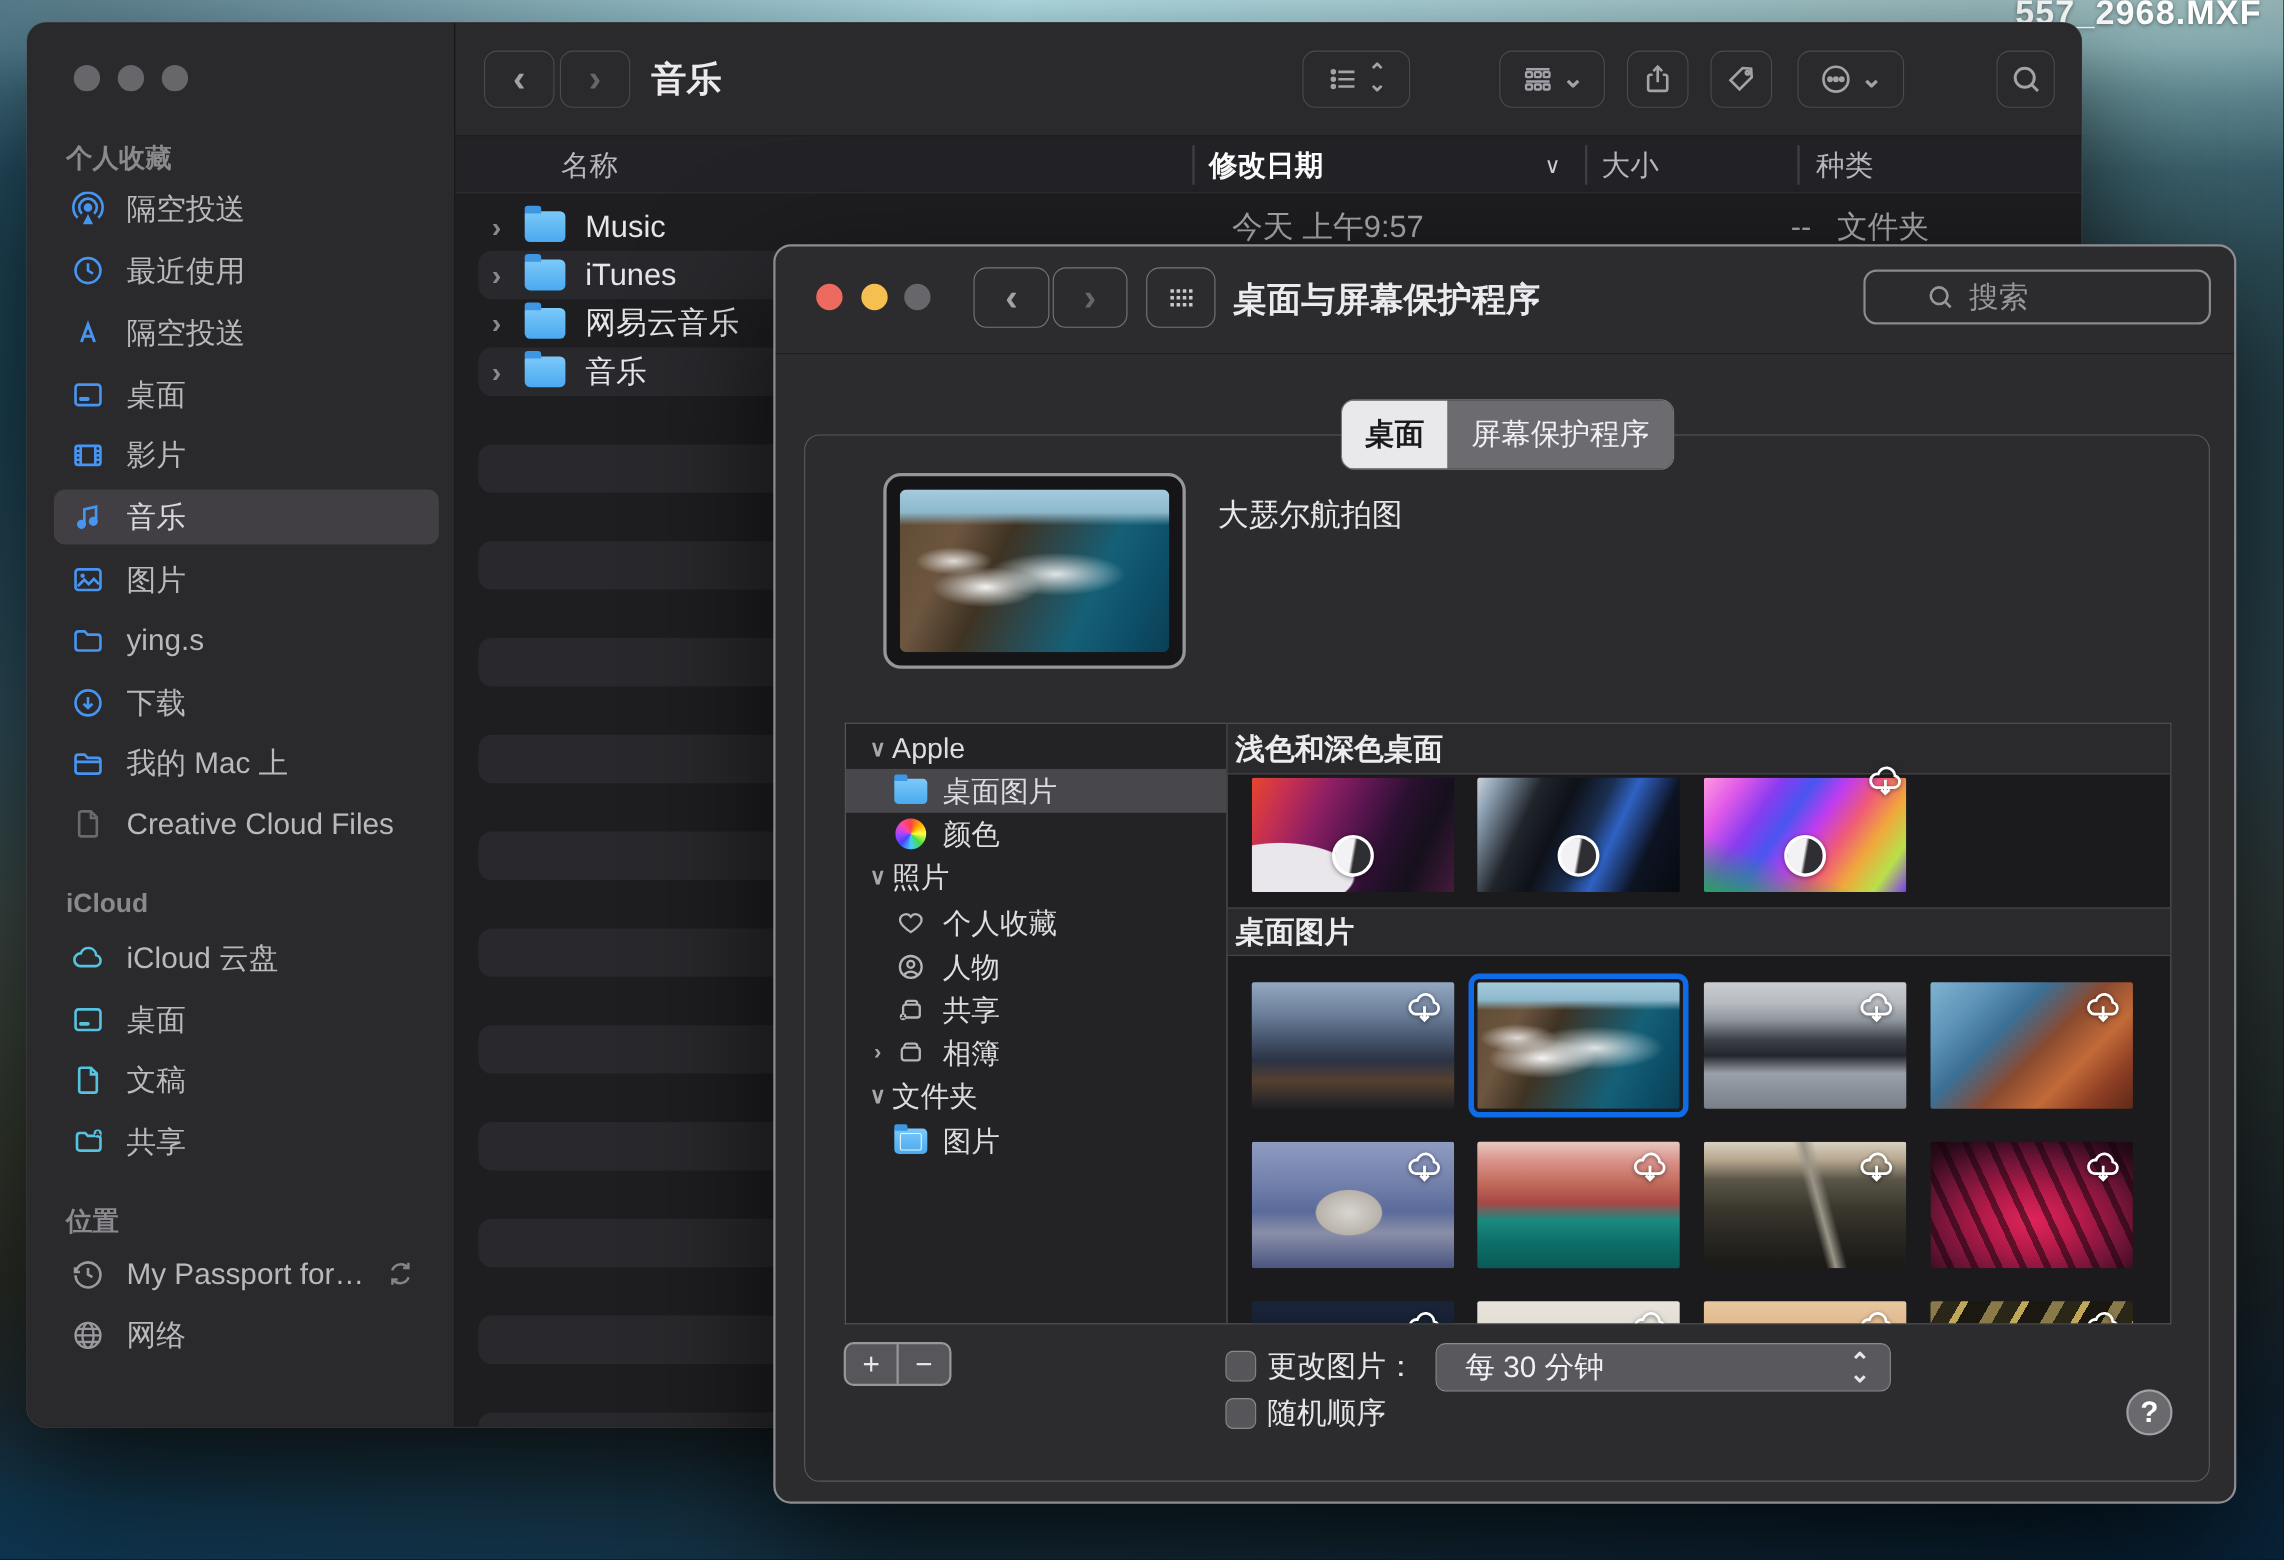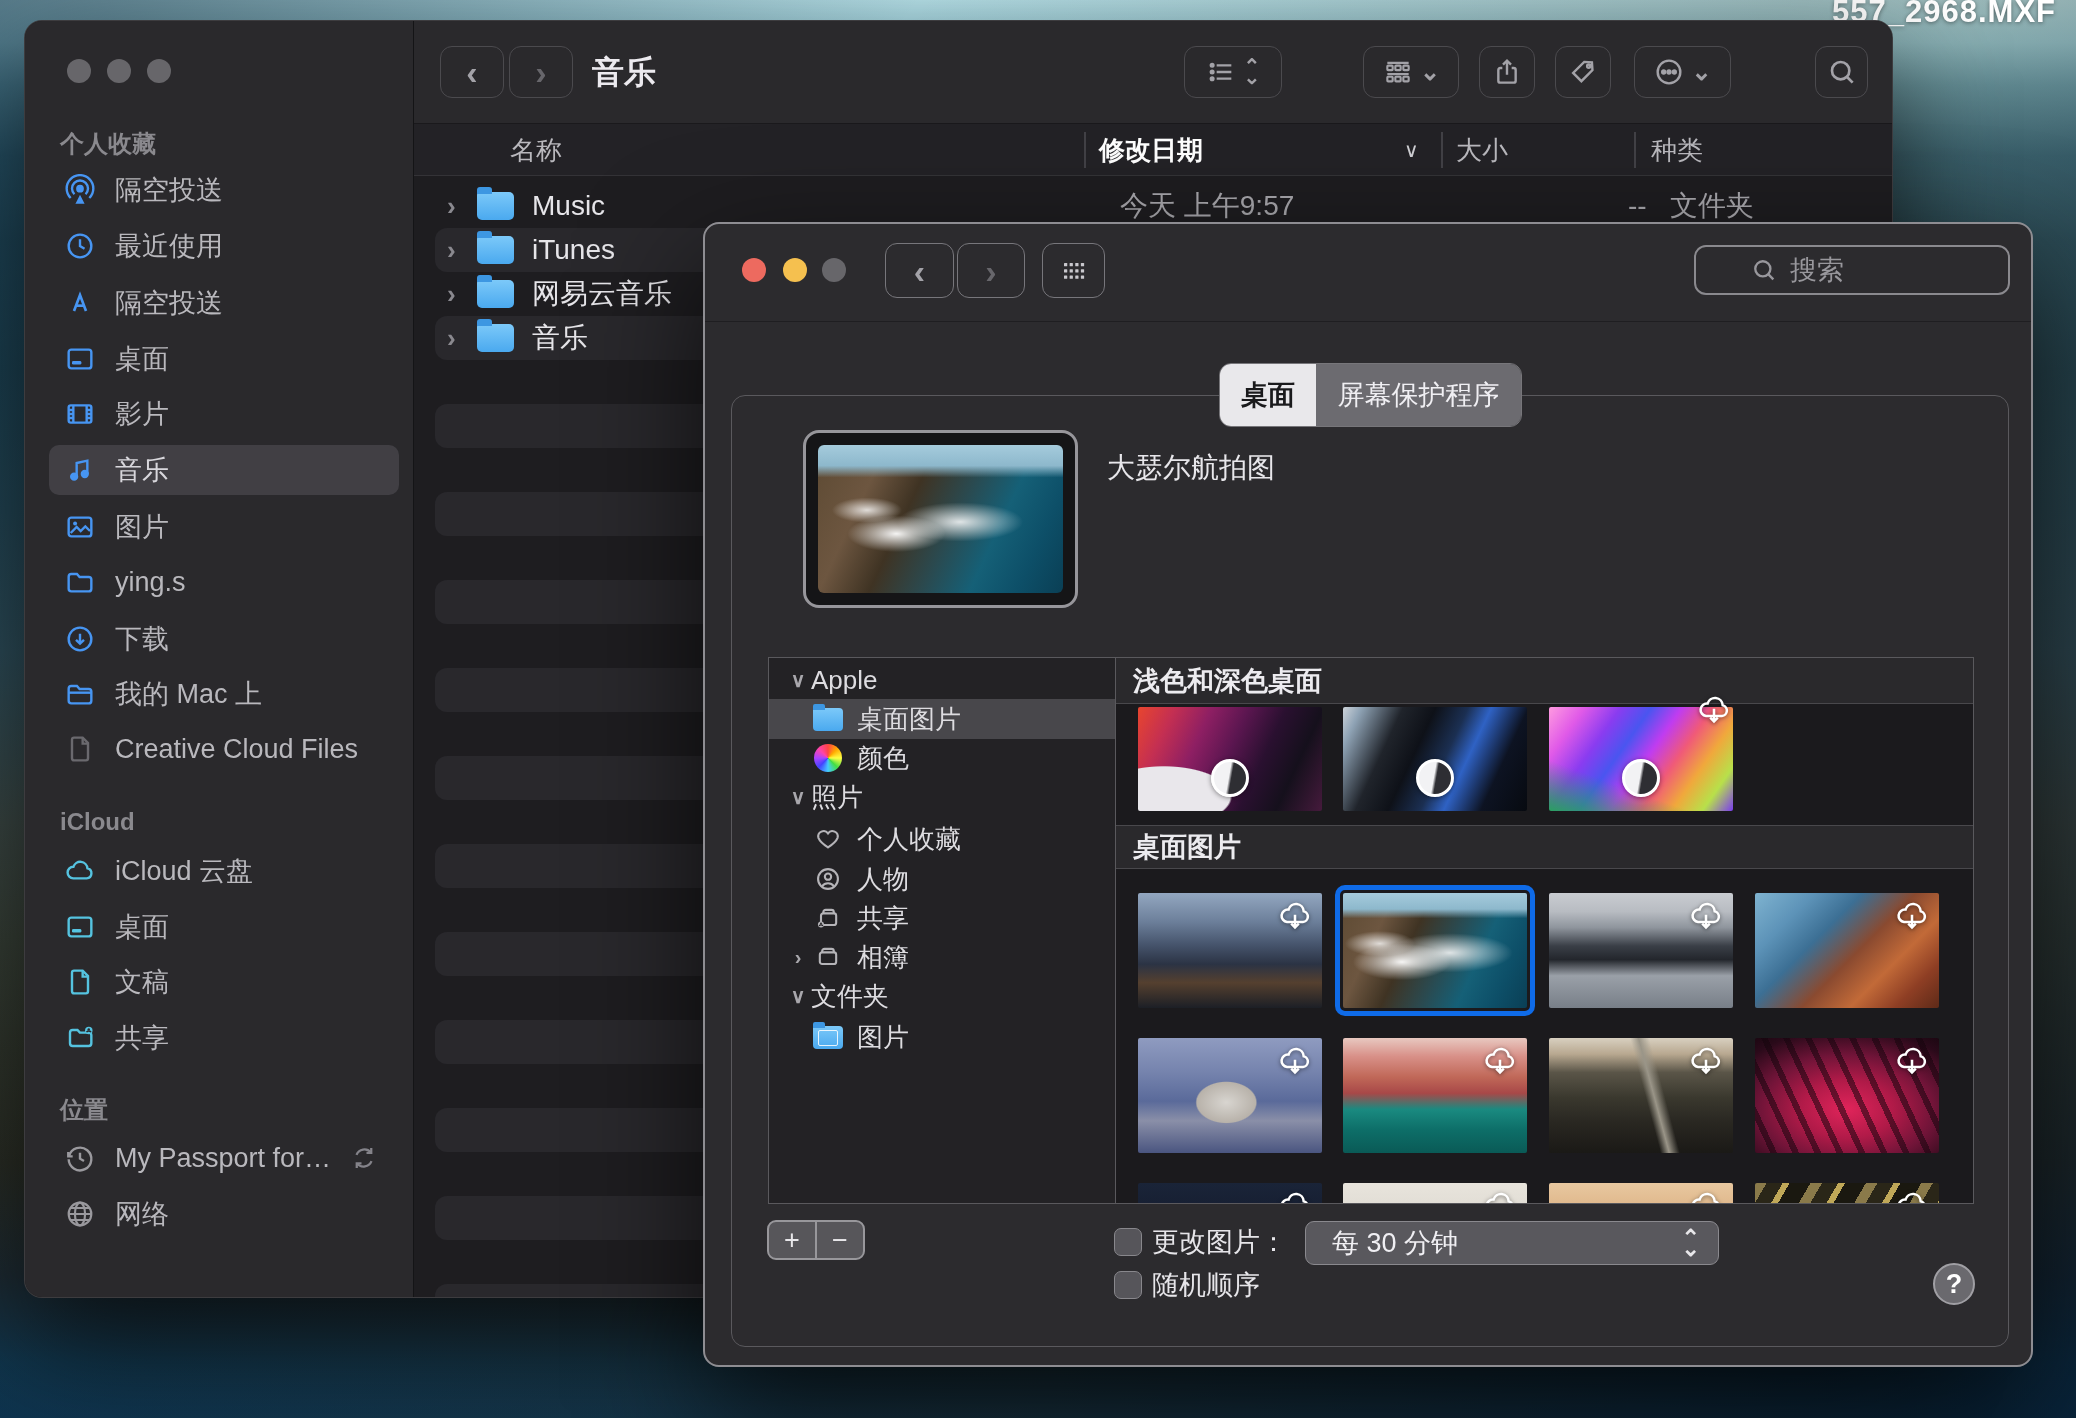--- a/index.html
+++ b/index.html
@@ -75,21 +75,21 @@
   .psrow.sel{background:#48474b;}
   .psrow .tchev{width:26px;margin-left:16px;color:#a8a7ac;font-size:20px;font-weight:bold;flex:none;text-align:center;}
   .psrow .cic{width:34px;height:30px;margin-right:12px;display:flex;align-items:center;justify-content:center;flex:none;color:#b5b4b8;}
   .psrow .cic svg{width:28px;height:28px;}
   .psrow .minifold{width:30px;height:23px;position:relative;background:linear-gradient(180deg,#7cc9f9,#4aa9ef);border-radius:2px 4px 4px 4px;}
   .psrow .minifold:before{content:"";position:absolute;left:0;top:-4px;width:12px;height:6px;background:#3d97e2;border-radius:2px 2px 0 0;}
   .minifold .ph{position:absolute;inset:4px 5px 3px 5px;border:1.5px solid rgba(255,255,255,.85);border-radius:2px;}
   .wheel{width:28px;height:28px;border-radius:50%;background:conic-gradient(#f44,#fa0,#ff4,#4d4,#4cf,#44f,#a4f,#f4a,#f44);}
   .pf-pane{position:absolute;left:410px;top:433px;width:859px;height:547px;background:#1b1a1d;border:1px solid #5a595d;overflow:hidden;}
   .band{position:absolute;left:0;width:100%;height:46px;background:#2a292c;display:flex;align-items:center;color:#ecebef;font-size:27px;font-weight:bold;}
-  .band span{margin-left:17px;}
+  .band span{margin-left:7px;}
   .thumb{position:absolute;width:184px;height:115px;border-radius:2px;}
   .thumb.ld{height:104px;}
   .thumb.sel{outline:5px solid #0f6be8;outline-offset:3px;}
   .cloudic{position:absolute;color:#fff;filter:drop-shadow(0 1px 2px rgba(0,0,0,.5));}
   .cloudic svg{width:38px;height:38px;}
   .autobadge{position:absolute;left:73px;top:52px;width:38px;height:38px;border-radius:50%;border:3.5px solid #fff;background:linear-gradient(100deg,#f2f2f4 46%,#2e2e33 54%);box-shadow:0 1px 5px rgba(0,0,0,.45);}
   .plusminus{position:absolute;left:62px;top:996px;width:98px;height:40px;border:2px solid #98979b;border-radius:9px;background:#57565a;display:flex;color:#e8e7ea;font-size:27px;}
   .plusminus span{flex:1;display:flex;align-items:center;justify-content:center;}
   .plusminus span:first-child{border-right:2px solid #98979b;}
   .cbx{position:absolute;width:28px;height:28px;border-radius:7px;background:#56555a;border:1.5px solid #88878c;}
@@ -456,20 +456,21 @@
             <rect x="4" y="10.5" width="2.6" height="2.6" rx=".4"></rect>
             <rect x="8.5" y="10.5" width="2.6" height="2.6" rx=".4"></rect>
             <rect x="13" y="10.5" width="2.6" height="2.6" rx=".4"></rect>
             <rect x="17.5" y="10.5" width="2.6" height="2.6" rx=".4"></rect>
             <rect x="4" y="15.5" width="2.6" height="2.6" rx=".4"></rect>
             <rect x="8.5" y="15.5" width="2.6" height="2.6" rx=".4"></rect>
             <rect x="13" y="15.5" width="2.6" height="2.6" rx=".4"></rect>
             <rect x="17.5" y="15.5" width="2.6" height="2.6" rx=".4"></rect>
           </svg>
       </div>
+      <div class="pf-title">桌面与屏幕保护程序</div>
       <div class="searchbox">
         <svg viewBox="0 0 24 24" fill="none" stroke="currentColor" stroke-width="2">
             <circle cx="11" cy="11" r="6.5"></circle>
             <path d="M15.8 15.8L20 20"></path>
           </svg>
         <input type="text" placeholder="搜索" style="">
       </div>
     </div>
 
     <div class="tabbox"></div>

